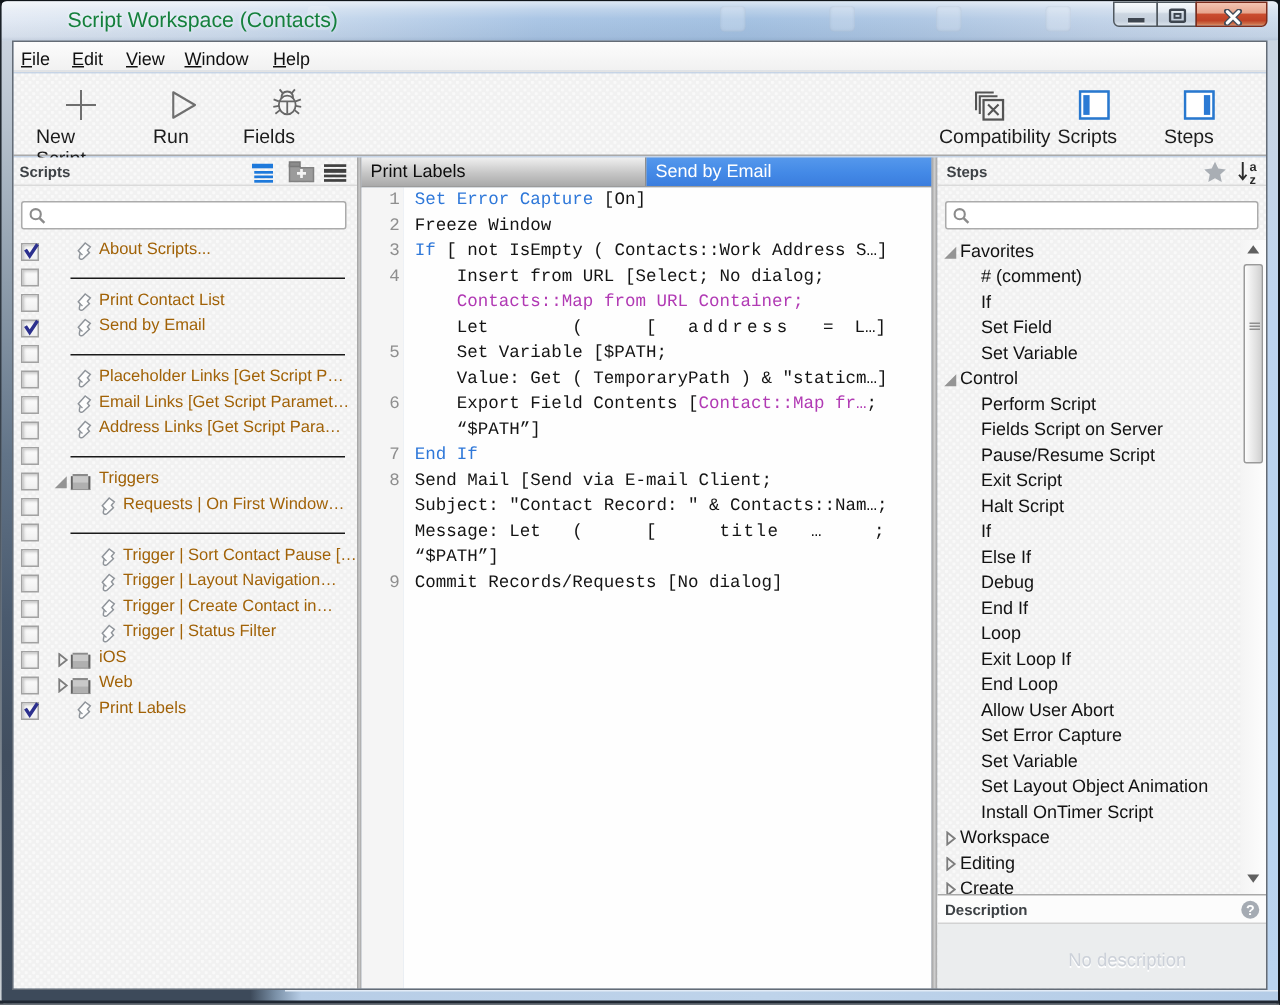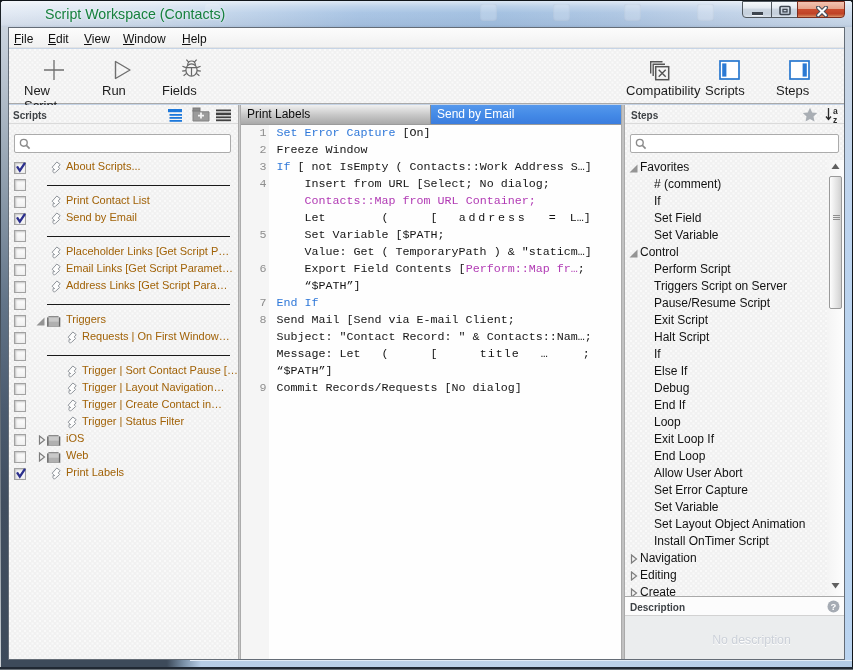--- a/index.html
+++ b/index.html
@@ -315,21 +315,21 @@
 
 9</pre>
     <pre id="codetx" class="abs code"><span class="kb">Set Error Capture</span> [On]
 Freeze Window
 <span class="kb">If</span> [ not IsEmpty ( Contacts::Work Address S…]
     Insert from URL [Select; No dialog;
     <span class="km">Contacts::Map from URL Container;</span>
     Let        (      [   <span class="ls1">address</span>   =  L…]
     Set Variable [$PATH;
     Value: Get ( TemporaryPath ) &amp; "staticm…]
-    Export Field Contents [<span class="km">Perform::Map fr…</span>;
+    Export Field Contents [<span class="km">Contact::Map fr…</span>;
     “$PATH”]
 <span class="kb">End If</span>
 Send Mail [Send via E-mail Client;
 Subject: "Contact Record: " &amp; Contacts::Nam…;
 Message: Let   (      [      <span class="ls2">title</span>   …     ;
 “$PATH”]
 Commit Records/Requests [No dialog]</pre>
     <div id="rsplit" class="abs"></div>
     <div id="rightpanel" class="abs dots">
       <div class="phdr"></div>
@@ -355,40 +355,40 @@
       <div class="titem" style="left:15px;top:0px">Favorites</div>
       <div class="titem" style="left:29px;top:17px"># (comment)</div>
       <div class="titem" style="left:29px;top:34px">If</div>
       <div class="titem" style="left:29px;top:51px">Set Field</div>
       <div class="titem" style="left:29px;top:68px">Set Variable</div>
       <svg class="abs" style="left:4px;top:89px" width="9" height="9" viewBox="0 0 9 9">
         <polygon points="0.5,8.5 8.5,8.5 8.5,0.5" fill="#949494"></polygon>
       </svg>
       <div class="titem" style="left:15px;top:85px">Control</div>
       <div class="titem" style="left:29px;top:102px">Perform Script</div>
-      <div class="titem" style="left:29px;top:119px">Triggers Script on Server</div>
+      <div class="titem" style="left:29px;top:119px">Fields Script on Server</div>
       <div class="titem" style="left:29px;top:136px">Pause/Resume Script</div>
       <div class="titem" style="left:29px;top:153px">Exit Script</div>
       <div class="titem" style="left:29px;top:170px">Halt Script</div>
       <div class="titem" style="left:29px;top:187px">If</div>
       <div class="titem" style="left:29px;top:204px">Else If</div>
       <div class="titem" style="left:29px;top:221px">Debug</div>
       <div class="titem" style="left:29px;top:238px">End If</div>
       <div class="titem" style="left:29px;top:255px">Loop</div>
       <div class="titem" style="left:29px;top:272px">Exit Loop If</div>
       <div class="titem" style="left:29px;top:289px">End Loop</div>
       <div class="titem" style="left:29px;top:306px">Allow User Abort</div>
       <div class="titem" style="left:29px;top:323px">Set Error Capture</div>
       <div class="titem" style="left:29px;top:340px">Set Variable</div>
       <div class="titem" style="left:29px;top:357px">Set Layout Object Animation</div>
       <div class="titem" style="left:29px;top:374px">Install OnTimer Script</div>
       <svg class="abs" style="left:5px;top:394px" width="8" height="10" viewBox="0 0 8 10">
         <polygon points="1.5,1 6.5,5 1.5,9" fill="none" stroke="#7d7d7d" stroke-width="1.2"></polygon>
       </svg>
-      <div class="titem" style="left:15px;top:391px">Navigation</div>
+      <div class="titem" style="left:15px;top:391px">Workspace</div>
       <svg class="abs" style="left:5px;top:411px" width="8" height="10" viewBox="0 0 8 10">
         <polygon points="1.5,1 6.5,5 1.5,9" fill="none" stroke="#7d7d7d" stroke-width="1.2"></polygon>
       </svg>
       <div class="titem" style="left:15px;top:408px">Editing</div>
       <svg class="abs" style="left:5px;top:428px" width="8" height="10" viewBox="0 0 8 10">
         <polygon points="1.5,1 6.5,5 1.5,9" fill="none" stroke="#7d7d7d" stroke-width="1.2"></polygon>
       </svg>
       <div class="titem" style="left:15px;top:425px">Create</div>
     </div>
     <div id="sbar" class="abs"></div>

